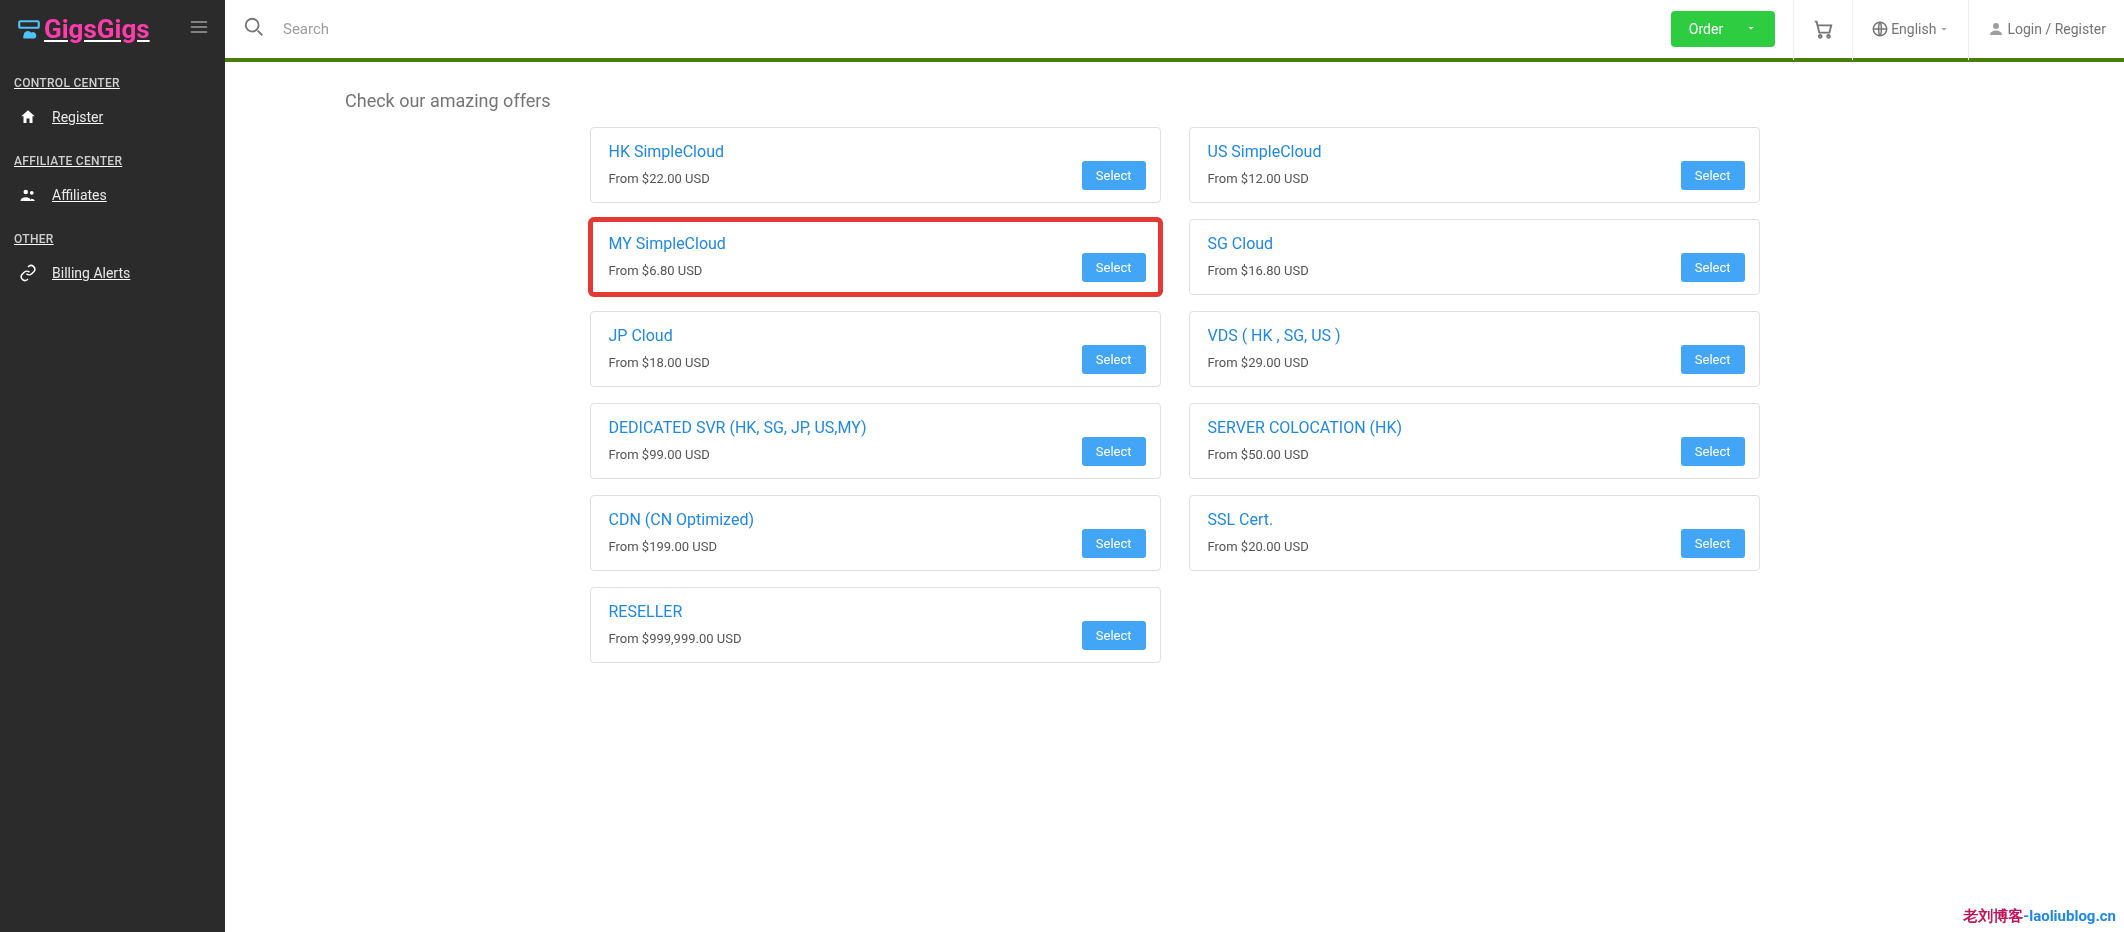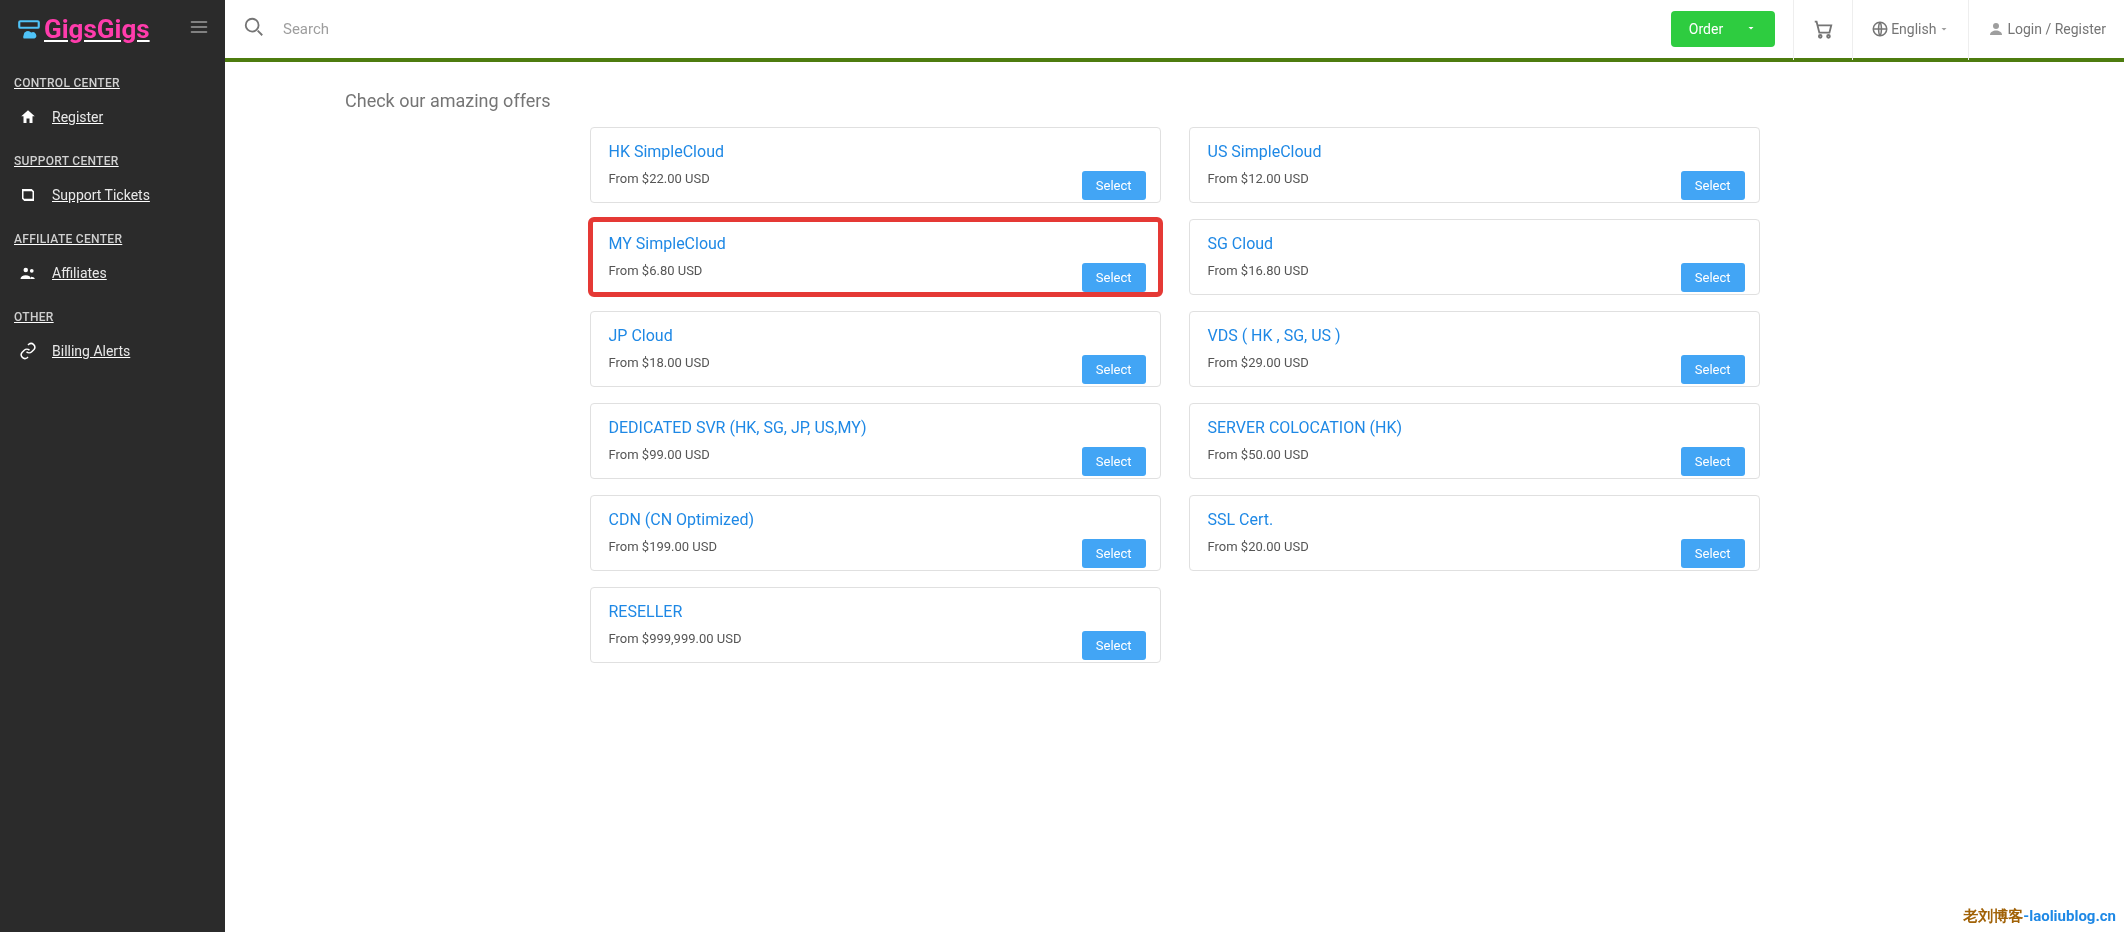--- a/index.html
+++ b/index.html
@@ -29,26 +29,26 @@
 .top-icon-btn svg { flex-shrink: 0; }
 
 
 .content { padding: 28px 60px; }
 .page-title { font-size: 18px; color: #757575; font-weight: 400; margin-left: 60px; }
 .grid { display: grid; grid-template-columns: 1fr 1fr; gap: 16px 28px; max-width: 1170px; margin: 16px auto; }
 .card { border: 1px solid #e0e0e0; border-radius: 4px; padding: 14px 18px 16px; position: relative; background: #fff; }
 .card.highlight { outline: 5px solid #e53935; outline-offset: -3px; }
 .card-title { color: #1e88e5; font-size: 16px; font-weight: 400; margin-bottom: 10px; cursor: pointer; }
 .card-price { color: #555; font-size: 13px; }
-.select-btn { position: absolute; right: 14px; bottom: 2px; background: #42a5f5; color: #fff; border: none; border-radius: 3px; padding: 7px 14px; font-size: 13px; cursor: pointer; }
+.select-btn { position: absolute; right: 14px; bottom: 12px; background: #42a5f5; color: #fff; border: none; border-radius: 3px; padding: 7px 14px; font-size: 13px; cursor: pointer; }
 .single-row { grid-column: 1 / 2; }
 
 
 .watermark { position: fixed; right: 8px; bottom: 6px; font-size: 15px; font-weight: 700; color: #1e88e5; }
-.watermark .cn { color: #a16207; }
+.watermark .cn { color: #be185d; }
 </style>
 </head>
 <body>
 
 <div class="app">
   <aside class="sidebar">
     <div class="sidebar-header">
       <span class="logo">
         <span class="logo-icon">
           <svg width="26" height="26" viewBox="0 0 24 24" fill="none">
@@ -69,31 +69,20 @@
       <div class="nav-item">
         <span class="icon">
             <svg width="18" height="18" viewBox="0 0 24 24" fill="currentColor">
               <path d="M12 3l9 8h-3v9h-4v-6h-4v6H6v-9H3l9-8z"></path>
             </svg>
           </span>
         <span>Register</span>
       </div>
     </div>
 
-    <div>
-      <div class="section-label">SUPPORT CENTER</div>
-      <div class="nav-item">
-        <span class="icon">
-            <svg width="18" height="18" viewBox="0 0 24 24" fill="currentColor">
-              <path d="M4 4h13l3 3v13H7l-3-3V4zm2 2v10l1 1h11V8l-1-1H6z"></path>
-            </svg>
-          </span>
-        <span>Support Tickets</span>
-      </div>
-    </div>
 
     <div>
       <div class="section-label">AFFILIATE CENTER</div>
       <div class="nav-item">
         <span class="icon">
             <svg width="18" height="18" viewBox="0 0 24 24" fill="currentColor">
               <circle cx="9" cy="8" r="3"></circle>
               <circle cx="17" cy="9" r="2.5"></circle>
               <path d="M2 20c0-3 3-5 7-5s7 2 7 5H2zm14-3c2 0 5 1 5 3h-5"></path>
             </svg>

